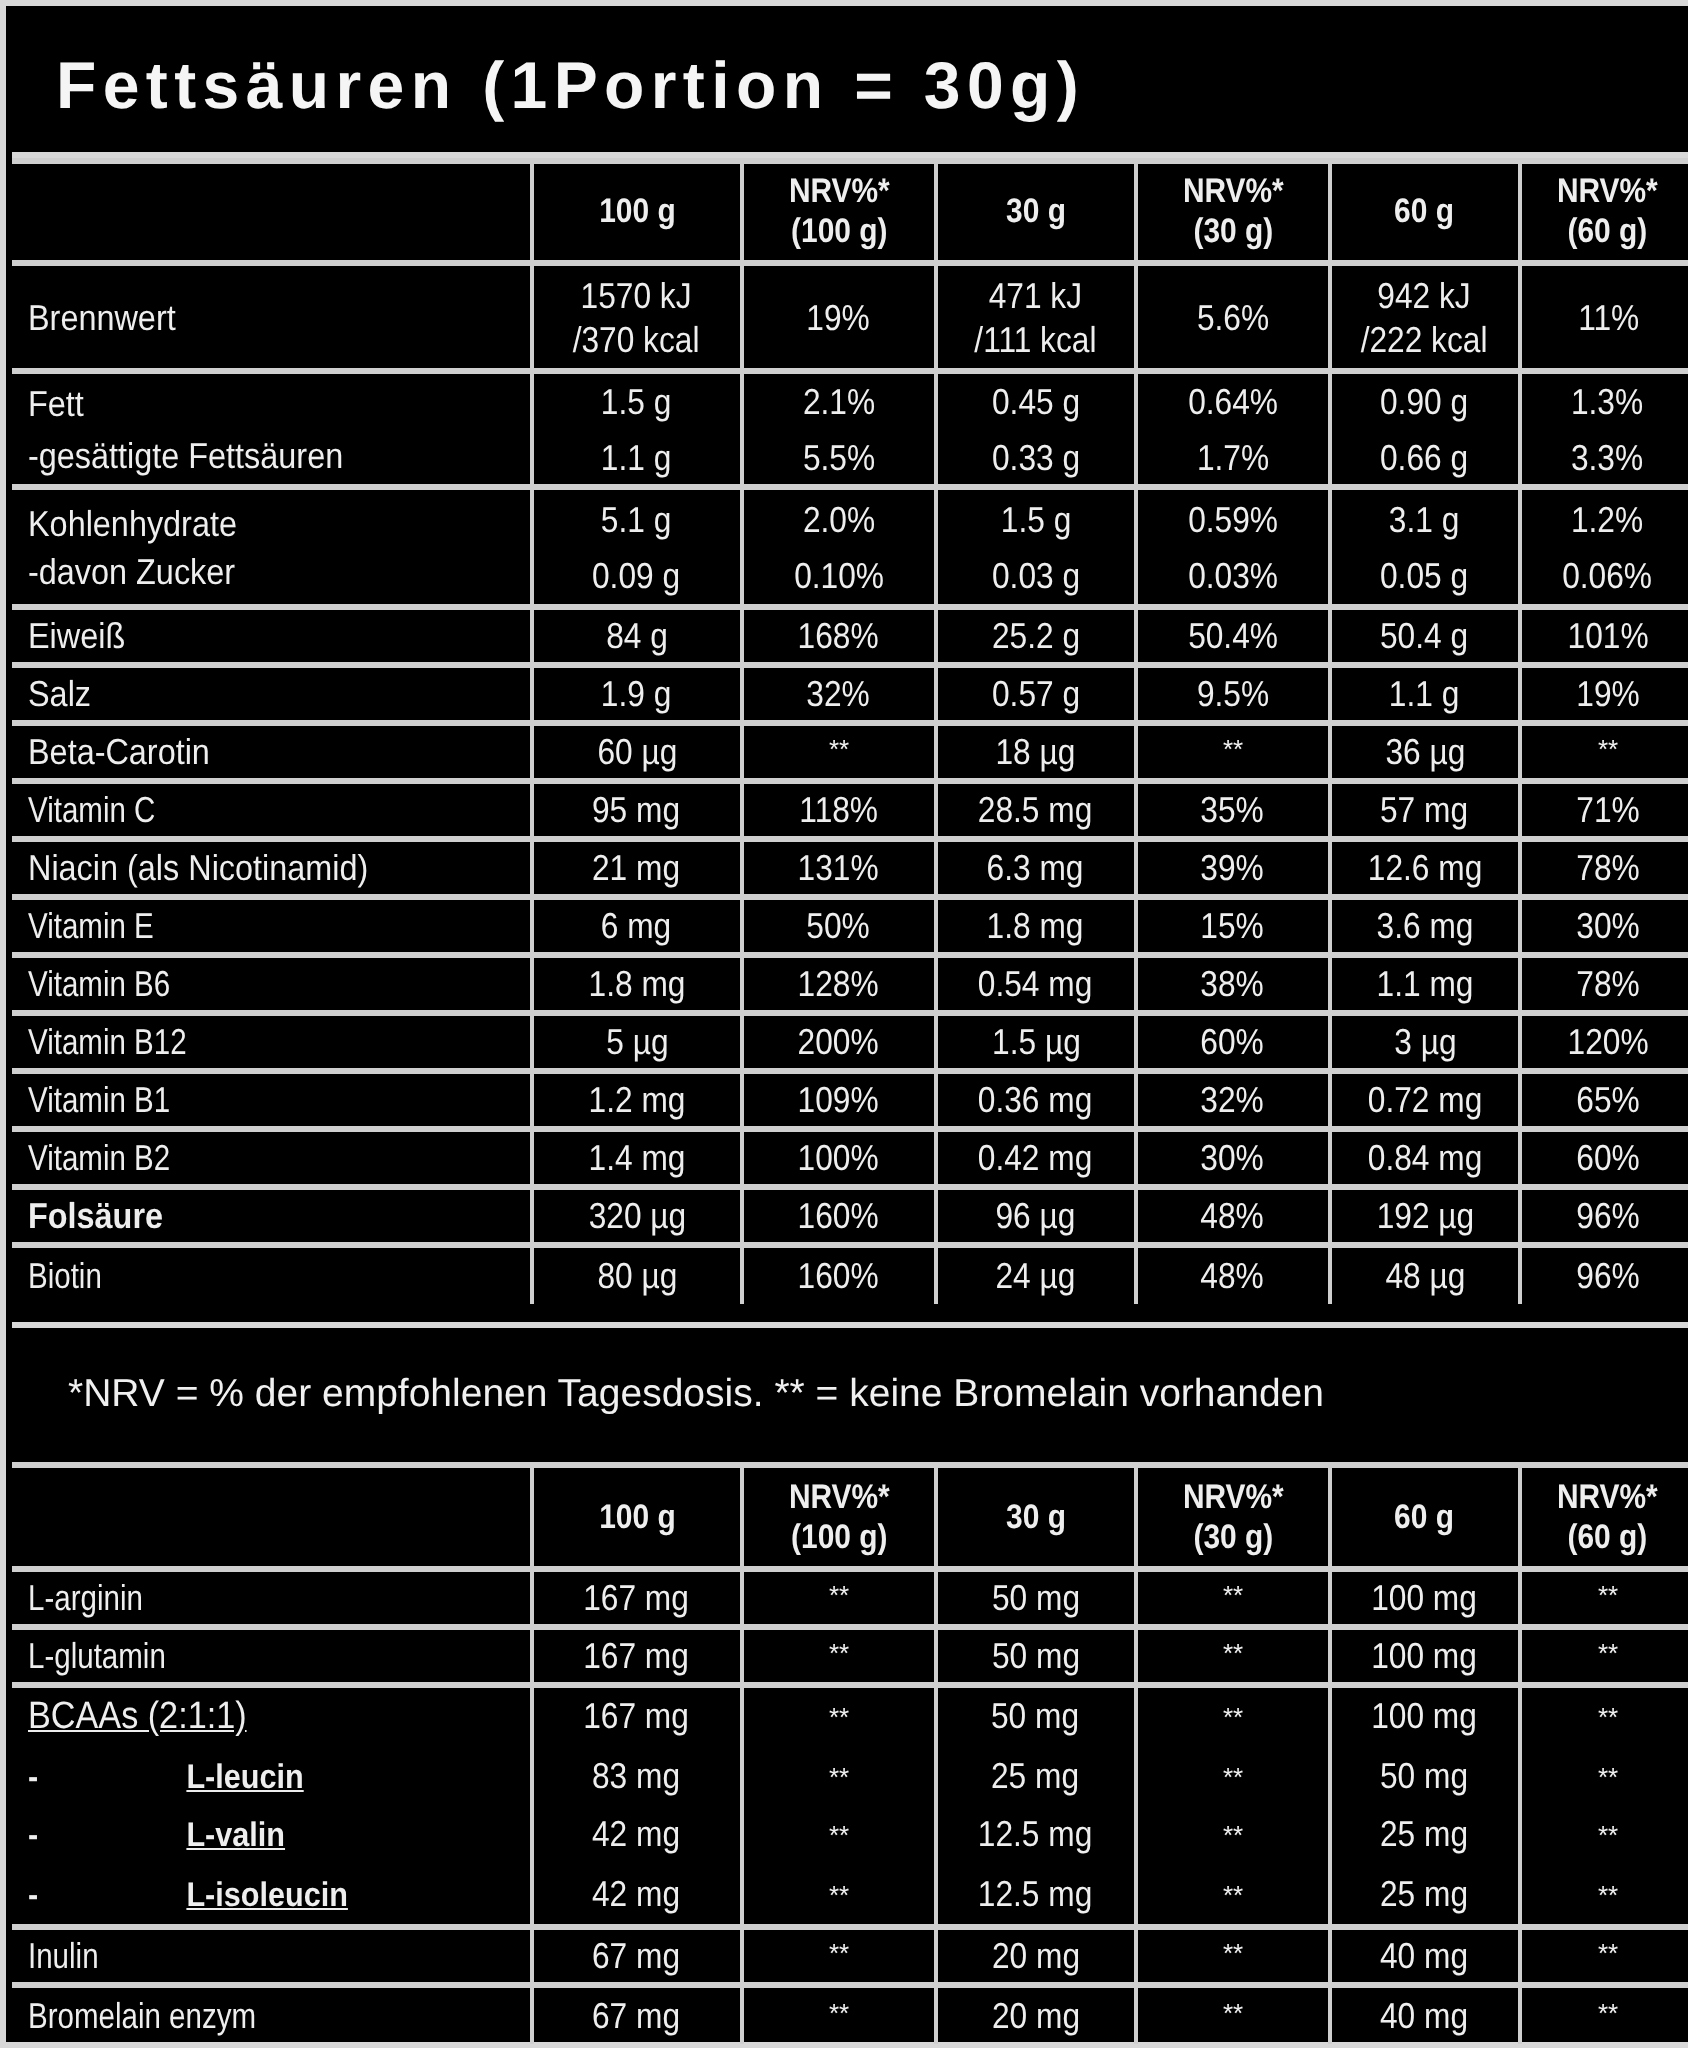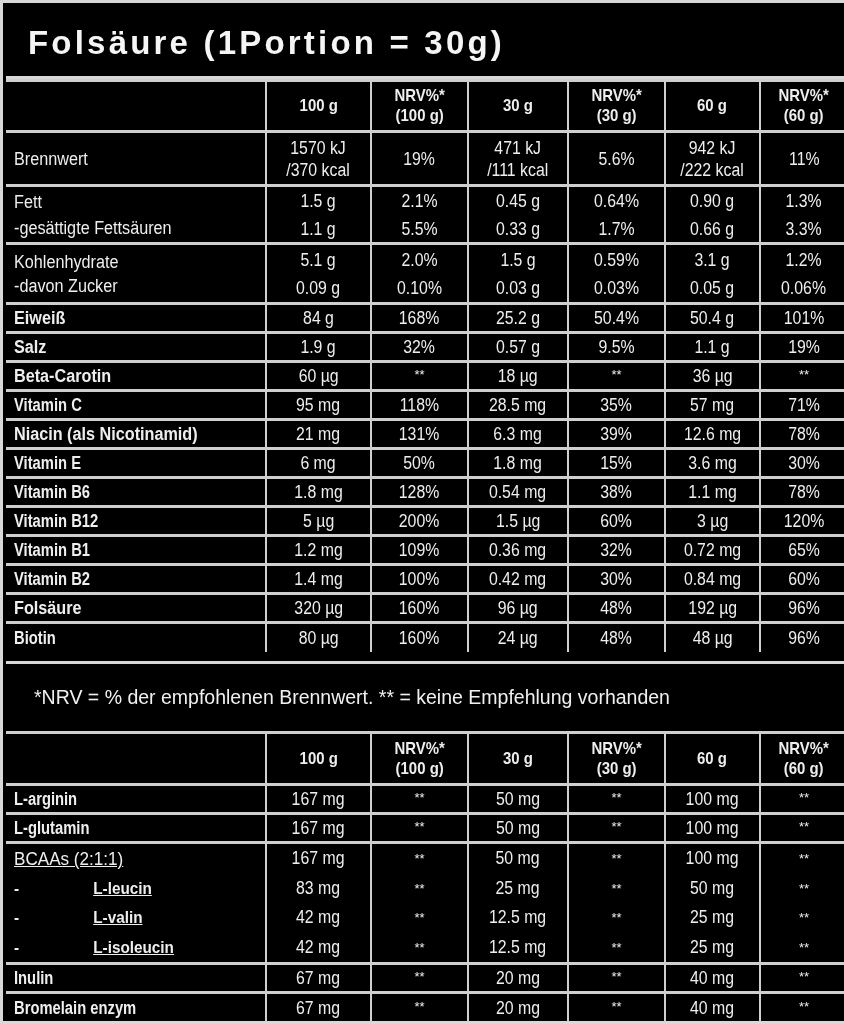--- a/index.html
+++ b/index.html
@@ -72,21 +72,21 @@
     table.nt td:first-child, table.nt th:first-child {
       border-left: none;
       text-align: left;
       padding-left: 8px;
     }
     table.nt th {
       font-weight: bold;
       font-size: 17px;
       line-height: 20px;
     }
-    .lbl-bold { font-weight: bold; font-size: 17px; }
+    .lbl-bold { font-weight: normal; font-size: 17px; }
     .lbl-reg  { font-size: 19px; }
     .narrow { transform: scaleX(0.88); transform-origin: center; display: inline-block; }
     .narrowL { transform: scaleX(0.9); transform-origin: left center; display: inline-block; }
     .sub { display: block; }
     .stars { font-size: 13px; vertical-align: 4px; }
     .note-block {
       position: absolute;
       left: 3px; top: 658px;
       width: 841px; height: 73px;
       border-top: 3px solid #d8d8d8;
@@ -105,21 +105,21 @@
       position: absolute;
       left: 3px; top: 1020px; width: 841px; height: 3px; background: #d8d8d8;
     }
   </style>
 </head>
 <body>
 
 <div class="frame">
 
   <div class="title-block">
-    <div class="title">Folsäure (1Portion = 30g)</div>
+    <div class="title">Fettsäuren (1Portion = 30g)</div>
   </div>
 
   <table class="nt" style="top:76px;">
     <colgroup>
         <col class="c0">
         <col class="c1">
         <col class="c2">
         <col class="c3">
         <col class="c4">
         <col class="c5">
@@ -271,21 +271,21 @@
       <td><span class="narrow">160%</span></td>
       <td><span class="narrow">24 µg</span></td>
       <td><span class="narrow">48%</span></td>
       <td><span class="narrow">48 µg</span></td>
       <td><span class="narrow">96%</span></td>
     </tr>
   </tbody>
     </table>
 
   <div class="note-block">
-    <div class="note">*NRV = % der empfohlenen Brennwert. ** = keine Empfehlung vorhanden</div>
+    <div class="note">*NRV = % der empfohlenen Tagesdosis. ** = keine Bromelain vorhanden</div>
   </div>
 
   <table class="nt" style="top:728px;">
     <colgroup>
         <col class="c0">
         <col class="c1">
         <col class="c2">
         <col class="c3">
         <col class="c4">
         <col class="c5">

